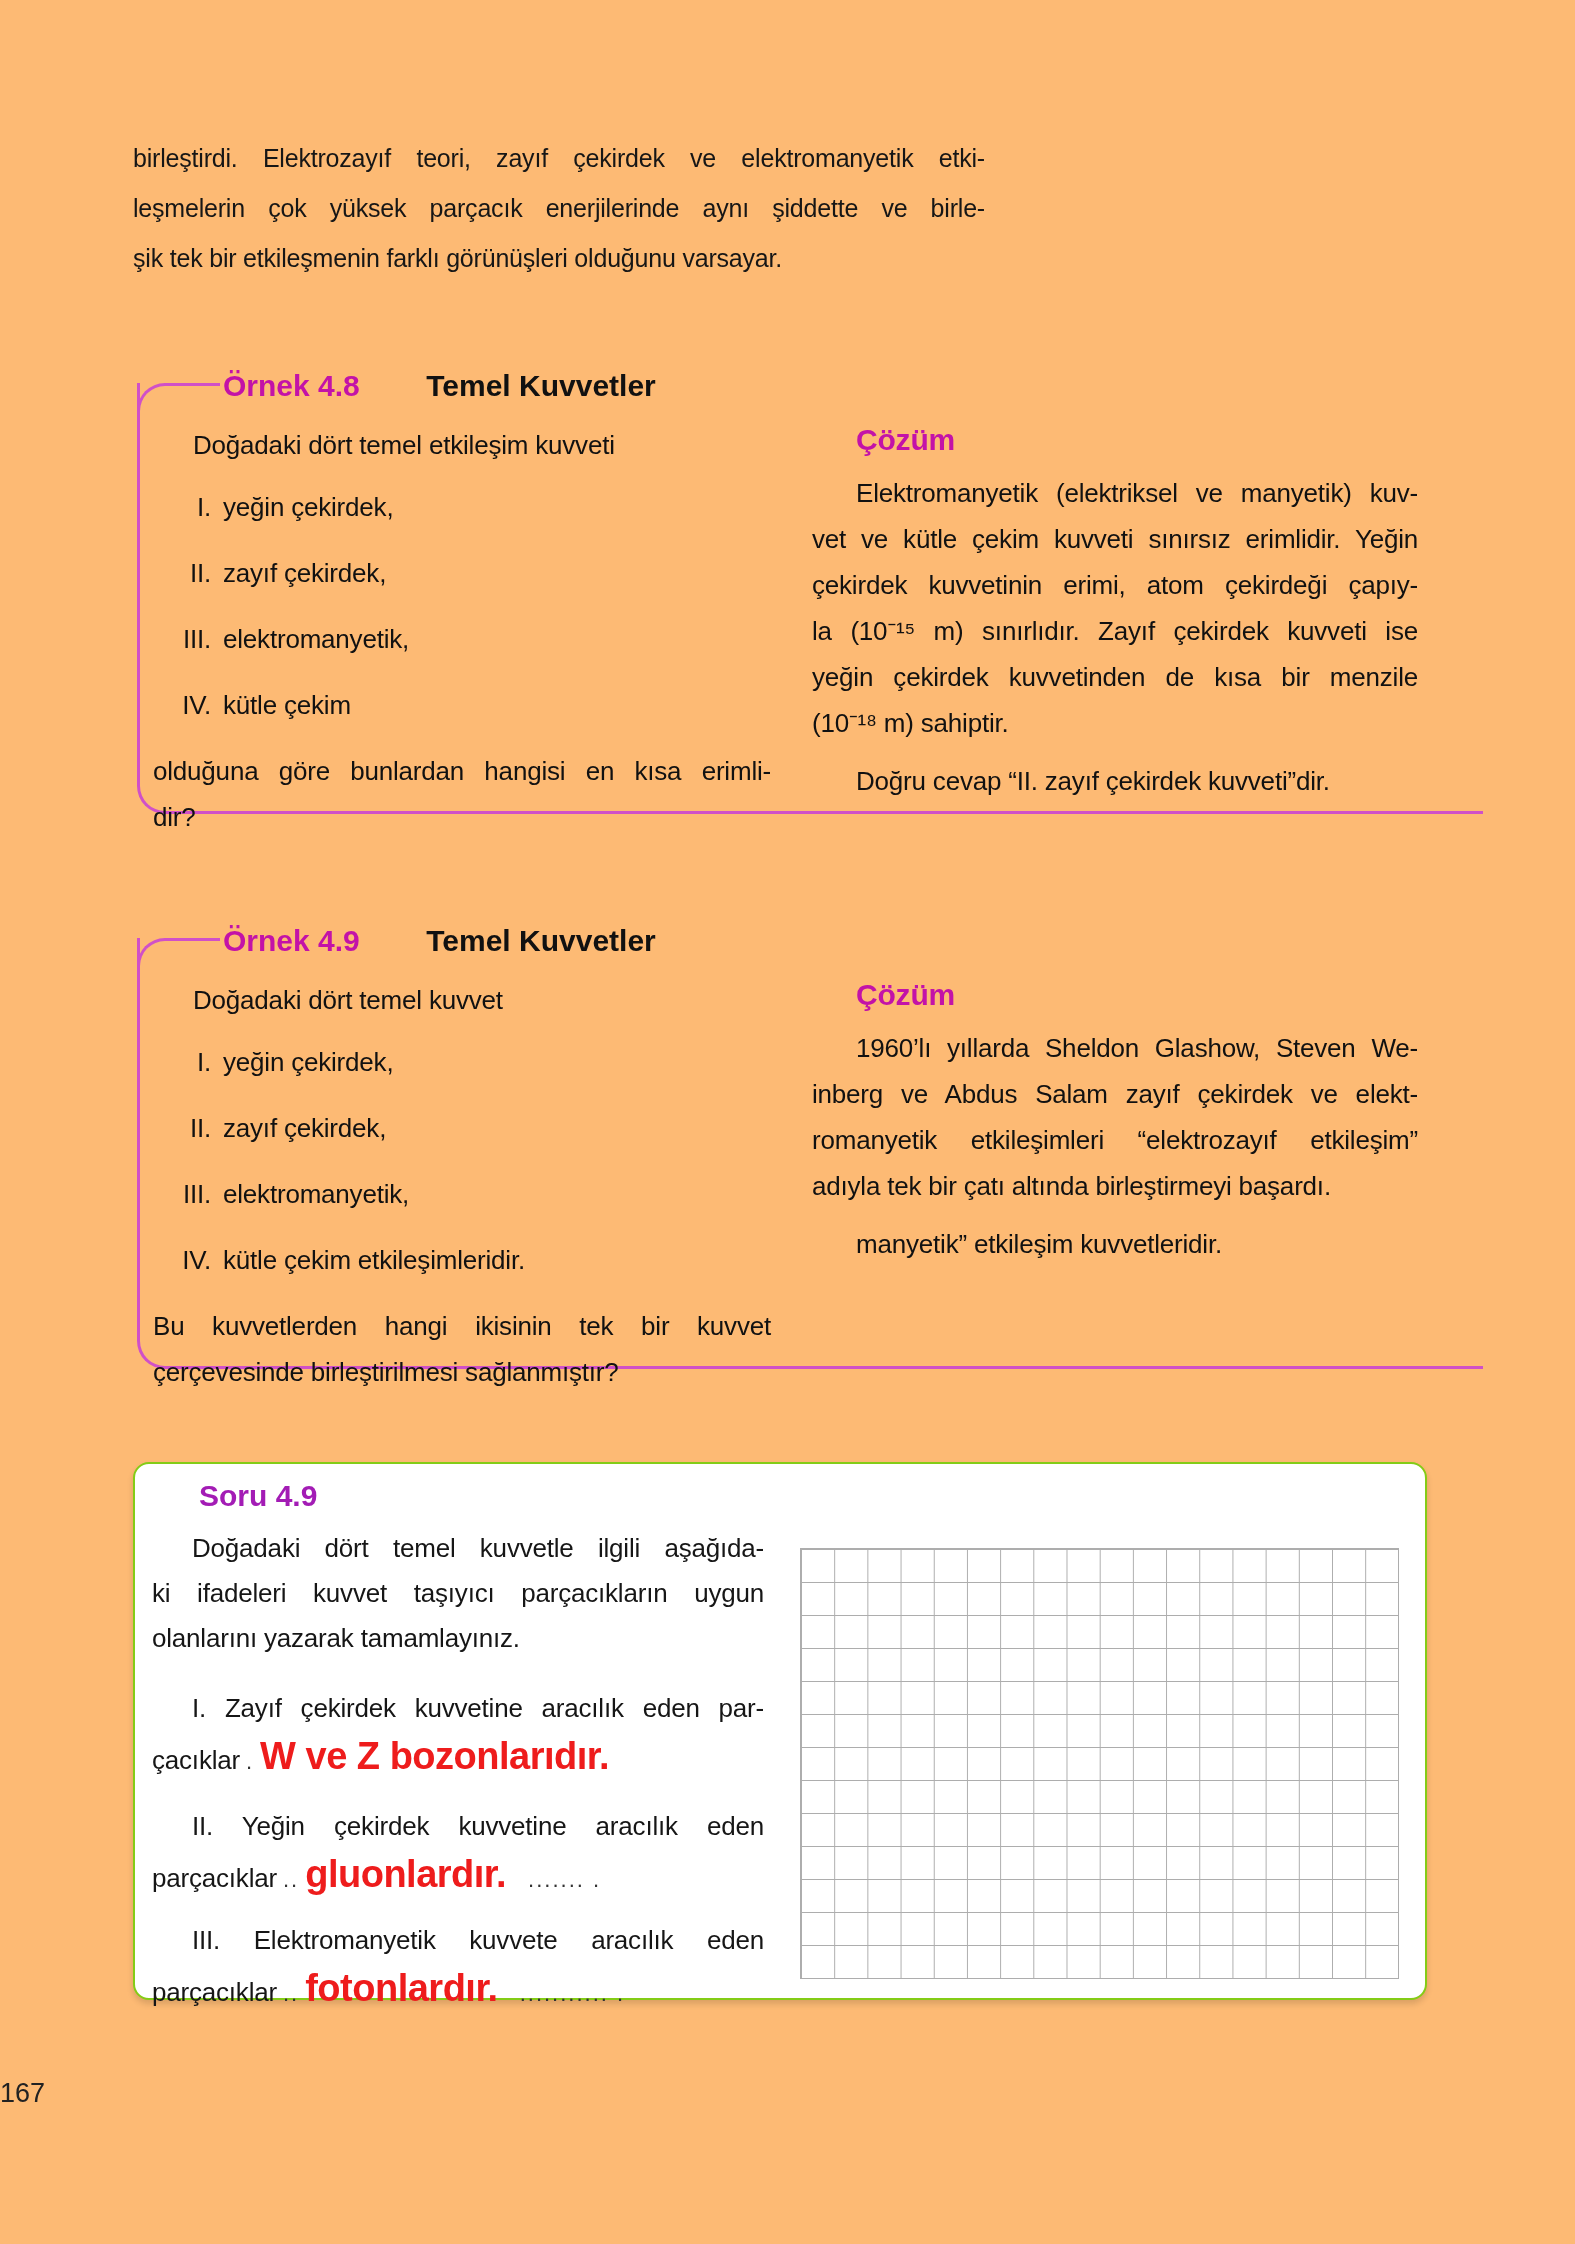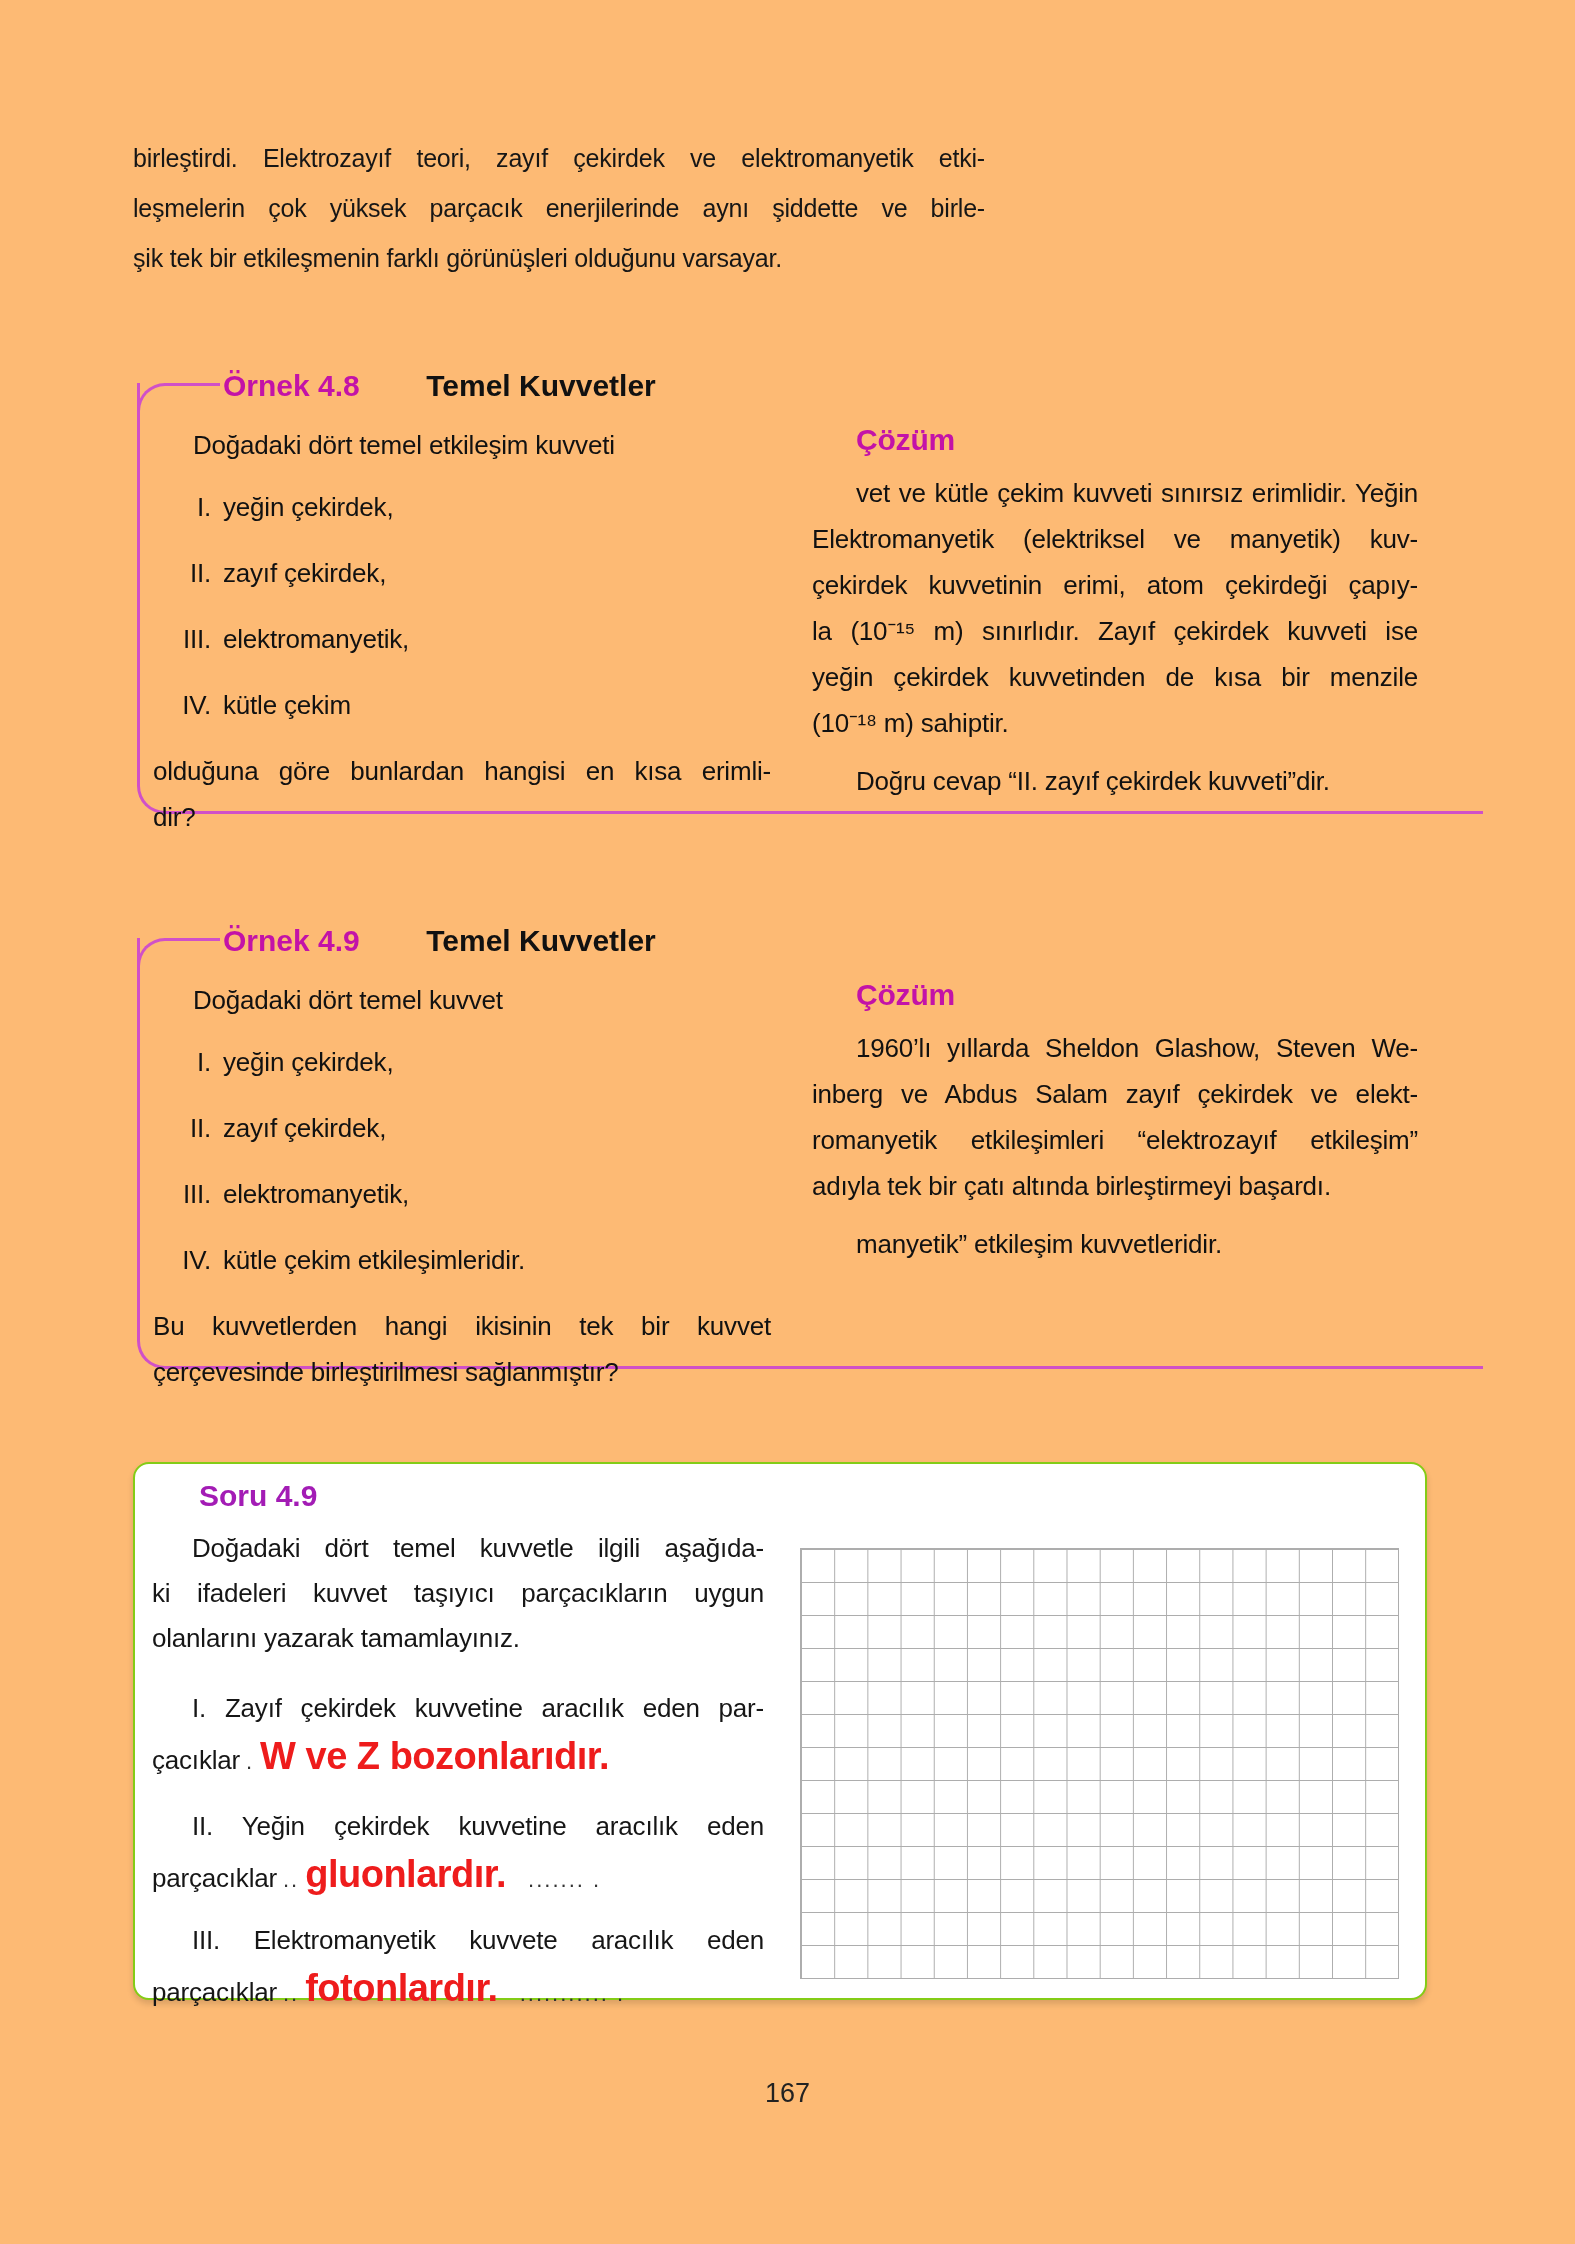--- a/index.html
+++ b/index.html
@@ -63,21 +63,21 @@
   #grid{
     position:absolute;left:665px;top:84px;width:597px;height:429px;
     border:1px solid #adadad;
     background-image:
       linear-gradient(to right,#adadad 1px,transparent 1px),
       linear-gradient(to bottom,#adadad 1px,transparent 1px);
     background-size:33.2px 33px;
   }
 
   
-  #pagenum{position:absolute;left:0;top:2078px;width:1575px;text-align:center;
+  #pagenum{position:absolute;left:0;top:2078px;width:1575px;
     font-size:27px;color:#222;}
 </style>
 </head>
 <body>
 
 <div id="page">
 
   <div id="intro">
     <span class="line j">birleştirdi. Elektrozayıf teori, zayıf çekirdek ve elektromanyetik etki-</span>
     <span class="line j">leşmelerin çok yüksek parçacık enerjilerinde aynı şiddette ve birle-</span>
@@ -107,22 +107,22 @@
           <span class="num">IV.</span><span>kütle çekim</span>
         </div>
         <div class="tail">
           <span class="line j">olduğuna göre bunlardan hangisi en kısa erimli-</span>
           <span class="line">dir?</span>
         </div>
       </div>
       <div class="col-r">
         <div class="sol-label">Çözüm</div>
         <div class="sol-p">
+          <span class="line j">Elektromanyetik (elektriksel ve manyetik) kuv-</span>
           <span class="line j">vet ve kütle çekim kuvveti sınırsız erimlidir. Yeğin</span>
-          <span class="line j">Elektromanyetik (elektriksel ve manyetik) kuv-</span>
           <span class="line j">çekirdek kuvvetinin erimi, atom çekirdeği çapıy-</span>
           <span class="line j">la (10⁻¹⁵ m) sınırlıdır. Zayıf çekirdek kuvveti ise</span>
           <span class="line j">yeğin çekirdek kuvvetinden de kısa bir menzile</span>
           <span class="line">(10⁻¹⁸ m) sahiptir.</span>
         </div>
         <div class="sol-ans">
           <span class="line">Doğru cevap “II. zayıf çekirdek kuvveti”dir.</span>
         </div>
       </div>
     </div>

